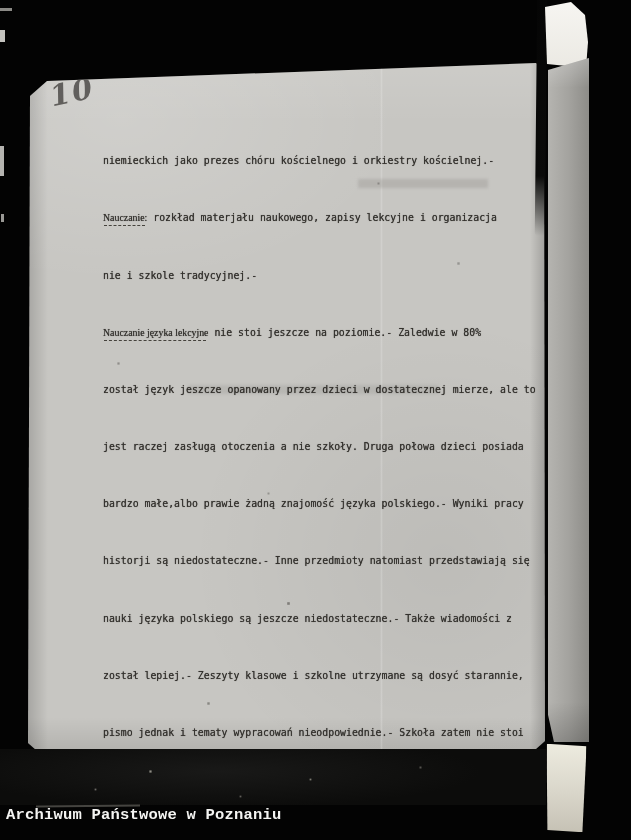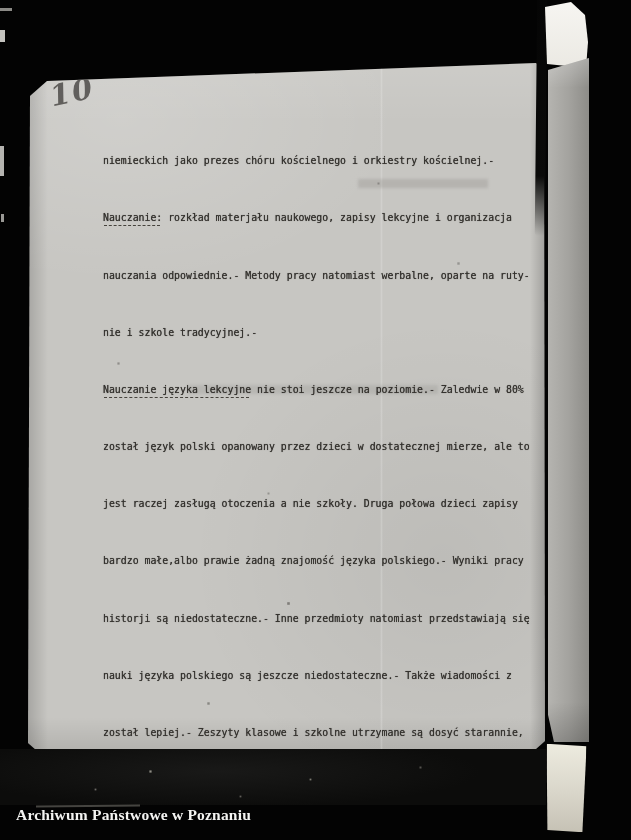--- a/index.html
+++ b/index.html
@@ -26,21 +26,21 @@
 
   
   .handwritten{position:absolute;left:22px;top:12px;font-family:"DejaVu Serif",serif;font-style:italic;
       font-weight:600;font-size:29px;color:#4e4c49;transform:rotate(-12deg);letter-spacing:2px;opacity:.85;}
 
   
   .text-block{position:absolute;left:75px;top:50px;width:450px;color:#34322e;
       font-family:"DejaVu Sans Mono",monospace;font-size:9.85px;line-height:19.07px;
       white-space:pre;text-shadow:0 0 .7px rgba(52,50,46,.95);}
   .line{height:19.07px;}
-  .head{display:inline-block;position:relative;}
+  .head{display:inline-block;position:relative;font-family:Liberation Serif, serif;}
   .head::after{content:"";position:absolute;left:1px;right:2px;bottom:1px;border-top:1.6px dashed #45423c;}
 
   
   .strip-top{position:absolute;left:545px;top:2px;width:43px;height:66px;
       background:linear-gradient(180deg,#f6f5f1,#ebe9e3);
       clip-path:polygon(0px 5px,26px 0px,40px 13px,43px 40px,41px 66px,2px 62px);}
   .strip-gray{position:absolute;left:548px;top:58px;width:41px;height:684px;
       background:linear-gradient(90deg,#b5b4b0,#a4a39f 50%,#8d8c88);
       clip-path:polygon(0px 12px,100% 0px,100% 100%,6px 100%,0px 96%);}
   .strip-gray::before{content:"";position:absolute;inset:0;
@@ -61,44 +61,43 @@
   .bottom-dash{position:absolute;left:36px;top:805px;width:104px;height:2px;
       background:rgba(150,148,140,.45);transform:rotate(-.6deg);}
 
   
   .speck1{position:absolute;left:0;top:8px;width:12px;height:3px;background:#8b8a86;}
   .speck2{position:absolute;left:0;top:30px;width:5px;height:12px;background:#c4c3bf;}
   .speck3{position:absolute;left:0;top:146px;width:4px;height:30px;background:#b5b4b0;}
   .speck4{position:absolute;left:1px;top:214px;width:3px;height:8px;background:#9a9995;}
 
   
-  .watermark{position:absolute;left:16px;top:806px;font-family:Liberation Serif, serif;
+  .watermark{position:absolute;left:6px;top:806px;font-family:Liberation Mono, monospace;
       font-weight:bold;font-size:15.5px;color:#f4f4f2;letter-spacing:.2px;}
 </style>
 </head>
 <body>
 
 <div class="stage">
 
   <div class="page">
     <div class="page-shading"></div>
     <div class="crease"></div>
     <div class="paper-specks"></div>
     <div class="bleed1"></div>
     <div class="bleed2"></div>
     <div class="handwritten">10</div>
 
     <div class="text-block">
       <div class="line"><span>niemieckich jako prezes chóru kościelnego i orkiestry kościelnej.-</span></div>
       <div class="line"><span class="head">Nauczanie:</span><span> rozkład materjału naukowego, zapisy lekcyjne i organizacja</span></div>
-      <div class="line"><span>nauczania odpowiednie.- Metody pracy natomiast werbalne, oparte na ruty-</span></div>
       <div class="line"><span>nie i szkole tradycyjnej.-</span></div>
       <div class="line"><span class="head">Nauczanie języka lekcyjne</span><span> nie stoi jeszcze na poziomie.- Zaledwie w 80%</span></div>
-      <div class="line"><span>został język polski opanowany przez dzieci w dostatecznej mierze, ale to</span></div>
-      <div class="line"><span>jest raczej zasługą otoczenia a nie szkoły. Druga połowa dzieci zapisy</span></div>
+      <div class="line"><span>został język jeszcze opanowany przez dzieci w dostatecznej mierze, ale to</span></div>
+      <div class="line"><span>jest raczej zasługą otoczenia a nie szkoły. Druga połowa dzieci posiada</span></div>
       <div class="line"><span>bardzo małe,albo prawie żadną znajomość języka polskiego.- Wyniki pracy</span></div>
       <div class="line"><span>historji są niedostateczne.- Inne przedmioty natomiast przedstawiają się</span></div>
       <div class="line"><span>nauki języka polskiego są jeszcze niedostateczne.- Także wiadomości z</span></div>
       <div class="line"><span>został lepiej.- Zeszyty klasowe i szkolne utrzymane są dosyć starannie,</span></div>
       <div class="line"><span>pismo jednak i tematy wypracowań nieodpowiednie.- Szkoła zatem nie stoi</span></div>
       <div class="line"></div>
       
       
       
       

